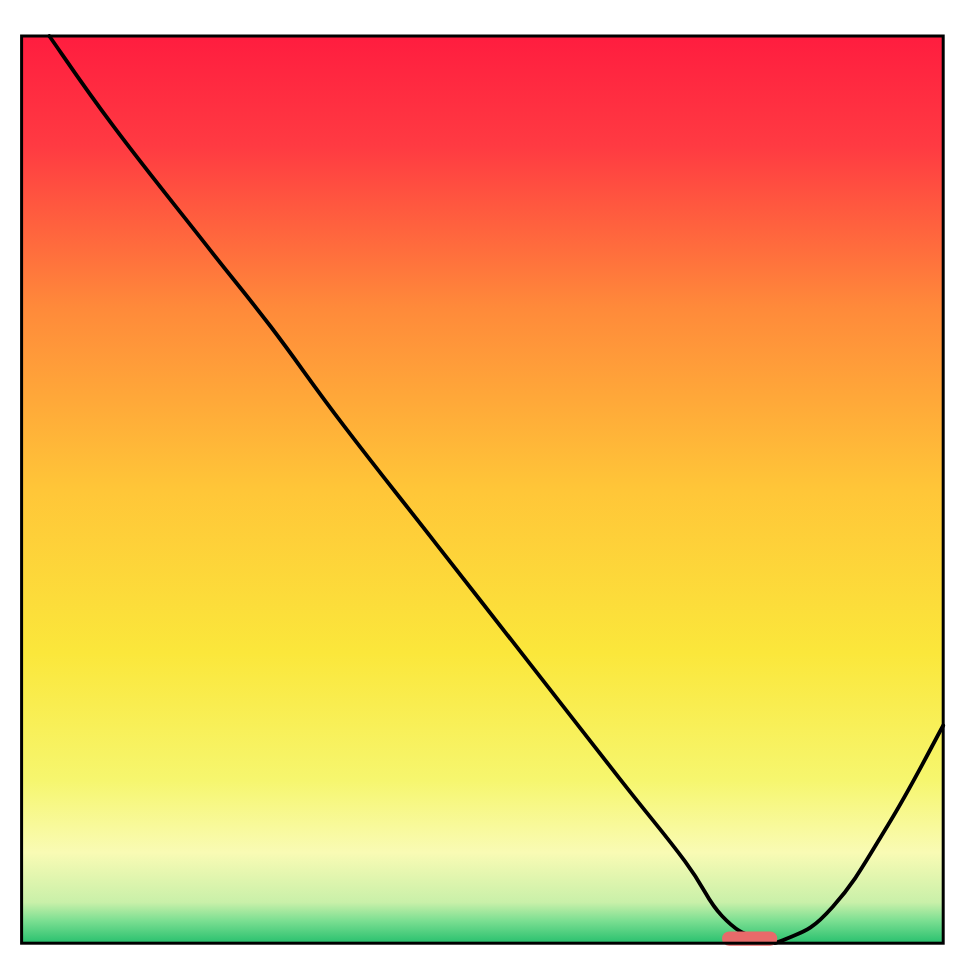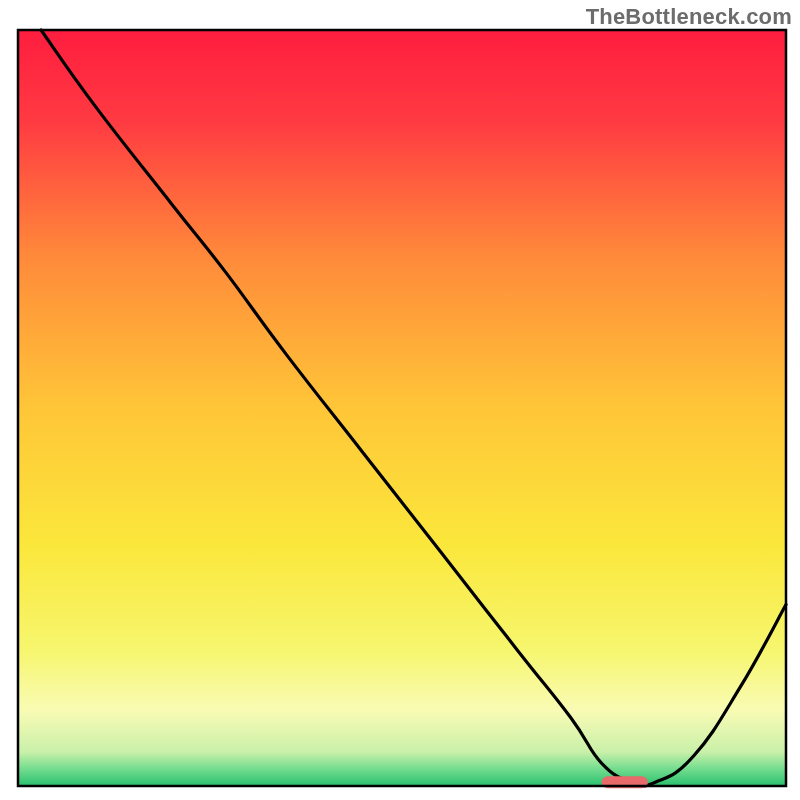--- a/index.html
+++ b/index.html
@@ -25,21 +25,20 @@
     color: #6c6c6c;
     letter-spacing: 0.2px;
     z-index: 10;
   }
   svg { display: block; }
 </style>
 </head>
 <body>
 
 <div class="stage">
-  <div class="watermark">TheBottleneck.com</div>
 
   <svg id="chart-svg" width="800" height="800" viewBox="0 0 800 800">
     <defs>
       <linearGradient id="bg-grad" x1="0" y1="0" x2="0" y2="1">
           <stop offset="0.00%" stop-color="#ff1d3f"></stop>
           <stop offset="12.00%" stop-color="#ff3a42"></stop>
           <stop offset="30.00%" stop-color="#ff8a3a"></stop>
           <stop offset="50.00%" stop-color="#ffc638"></stop>
           <stop offset="68.00%" stop-color="#fbe73b"></stop>
           <stop offset="82.00%" stop-color="#f6f66e"></stop>

